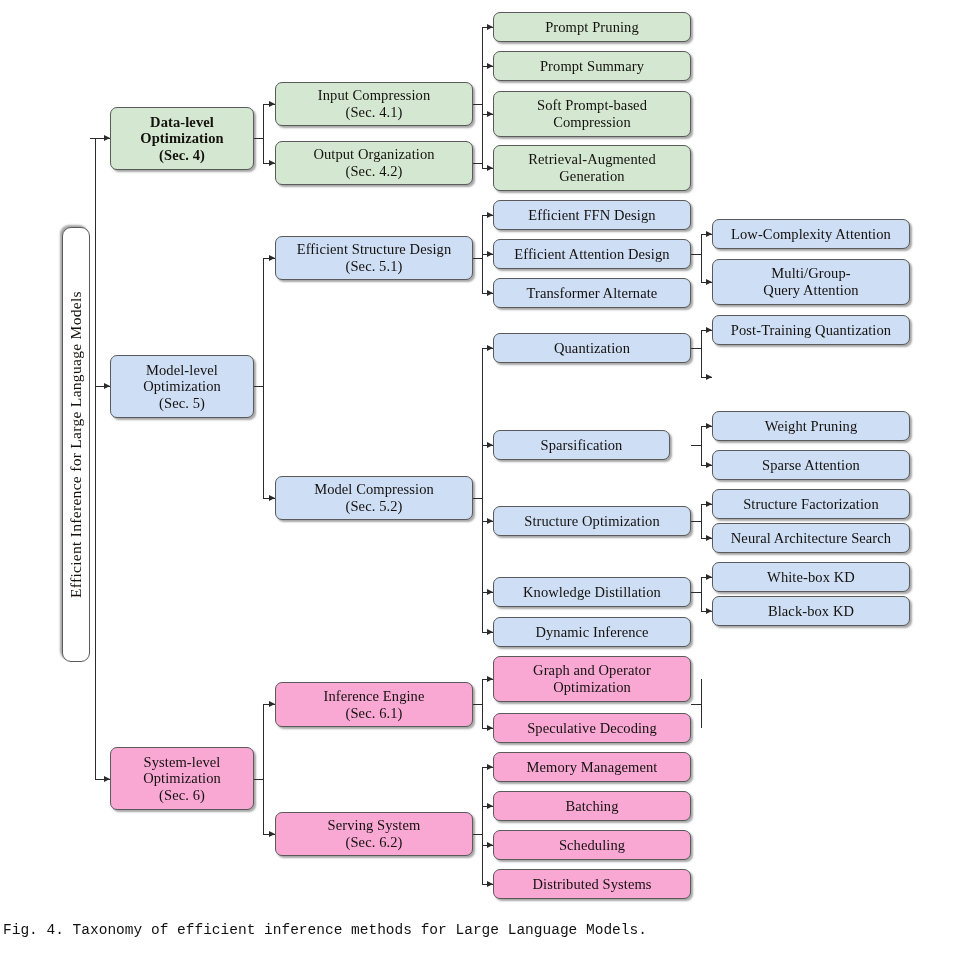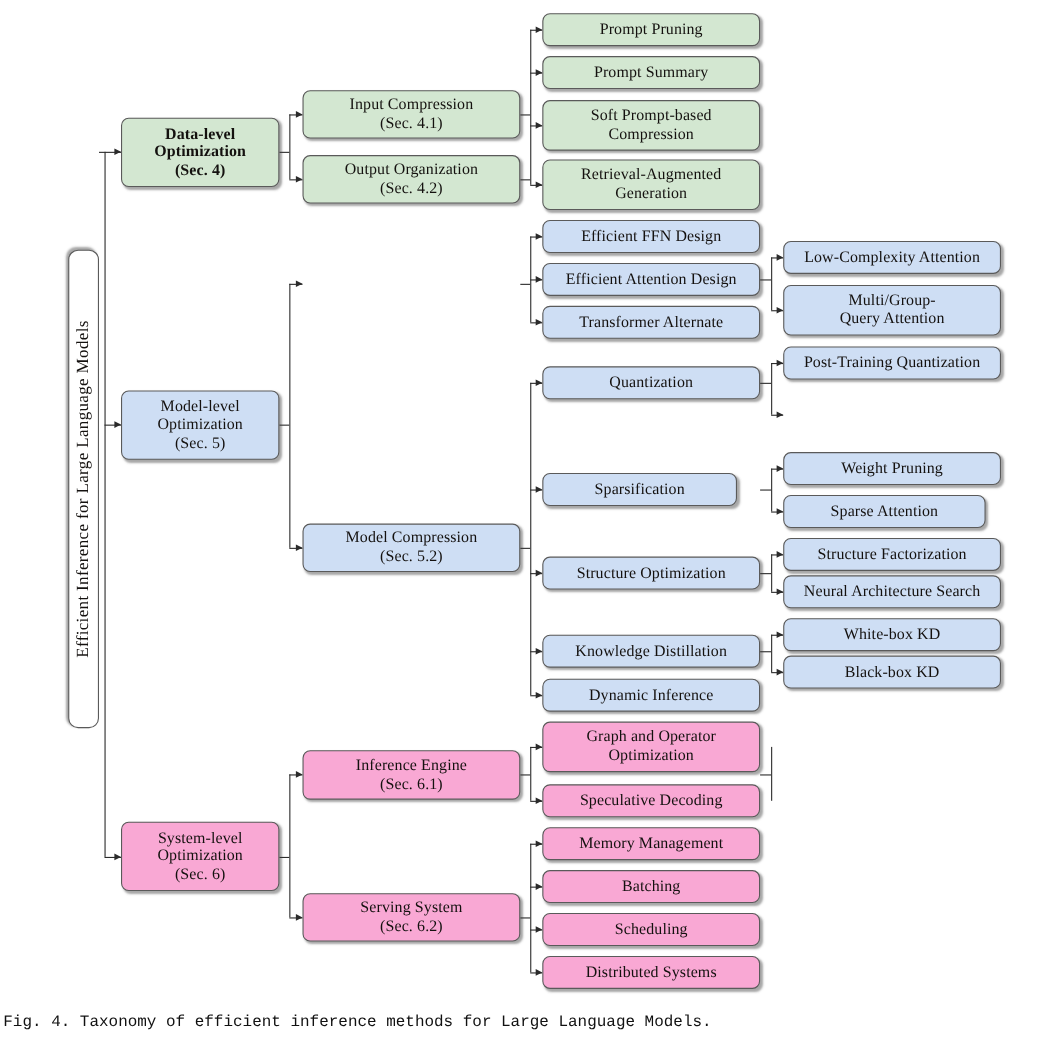--- a/index.html
+++ b/index.html
@@ -211,20 +211,22 @@
 (Sec. 5)</div>
   <div class="node purple" style="left: 110px; top: 747px; width: 144px; height: 63px; font-size: 14.5px;">System-level
 Optimization
 (Sec. 6)</div>
 
   <div class="node green" style="left: 275px; top: 82px; width: 198px; height: 44px; font-size: 14.5px;">Input Compression
 (Sec. 4.1)</div>
   <div class="node green" style="left: 275px; top: 141px; width: 198px; height: 44px; font-size: 14.5px;">Output Organization
 (Sec. 4.2)</div>
 
+  <div class="node blue" style="left: 275px; top: 236px; width: 198px; height: 44px; font-size: 14.5px;">Efficient Structure Design
+(Sec. 5.1)</div>
   <div class="node blue" style="left: 275px; top: 476px; width: 198px; height: 44px; font-size: 14.5px;">Model Compression
 (Sec. 5.2)</div>
 
   <div class="node purple" style="left: 275px; top: 682px; width: 198px; height: 45px; font-size: 14.5px;">Inference Engine
 (Sec. 6.1)</div>
   <div class="node purple" style="left: 275px; top: 812px; width: 198px; height: 44px; font-size: 14.5px;">Serving System
 (Sec. 6.2)</div>
 
   <div class="node green" style="left: 493px; top: 12px; width: 198px; height: 30px; font-size: 14.5px;">Prompt Pruning</div>
   <div class="node green" style="left: 493px; top: 51px; width: 198px; height: 30px; font-size: 14.5px;">Prompt Summary</div>
@@ -249,20 +251,20 @@
   <div class="node purple" style="left: 493px; top: 752px; width: 198px; height: 30px; font-size: 14.5px;">Memory Management</div>
   <div class="node purple" style="left: 493px; top: 791px; width: 198px; height: 30px; font-size: 14.5px;">Batching</div>
   <div class="node purple" style="left: 493px; top: 830px; width: 198px; height: 30px; font-size: 14.5px;">Scheduling</div>
   <div class="node purple" style="left: 493px; top: 869px; width: 198px; height: 30px; font-size: 14.5px;">Distributed Systems</div>
 
   <div class="node blue" style="left: 712px; top: 219px; width: 198px; height: 30px; font-size: 14.5px;">Low-Complexity Attention</div>
   <div class="node blue" style="left: 712px; top: 259px; width: 198px; height: 46px; font-size: 14.5px;">Multi/Group-
 Query Attention</div>
   <div class="node blue" style="left: 712px; top: 315px; width: 198px; height: 30px; font-size: 14.5px;">Post-Training Quantization</div>
   <div class="node blue" style="left: 712px; top: 411px; width: 198px; height: 30px; font-size: 14.5px;">Weight Pruning</div>
-  <div class="node blue" style="left: 712px; top: 450px; width: 184px; height: 30px; font-size: 14.5px;">Sparse Attention</div>
+  <div class="node blue" style="left: 712px; top: 450px; width: 198px; height: 30px; font-size: 14.5px;">Sparse Attention</div>
   <div class="node blue" style="left: 712px; top: 489px; width: 198px; height: 30px; font-size: 14.5px;">Structure Factorization</div>
   <div class="node blue" style="left: 712px; top: 523px; width: 198px; height: 30px; font-size: 14.5px;">Neural Architecture Search</div>
   <div class="node blue" style="left: 712px; top: 562px; width: 198px; height: 30px; font-size: 14.5px;">White-box KD</div>
   <div class="node blue" style="left: 712px; top: 596px; width: 198px; height: 30px; font-size: 14.5px;">Black-box KD</div>
 
   <div id="caption">Fig. 4. Taxonomy of efficient inference methods for Large Language Models.</div>
 </div>
 
 </body></html>

